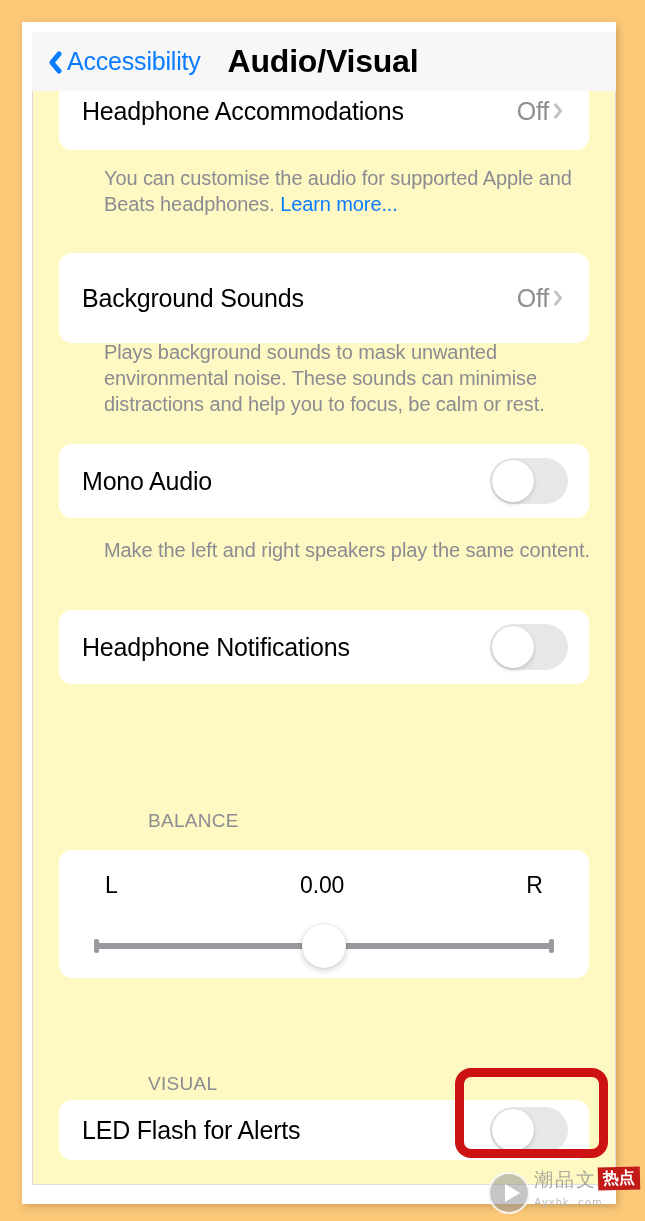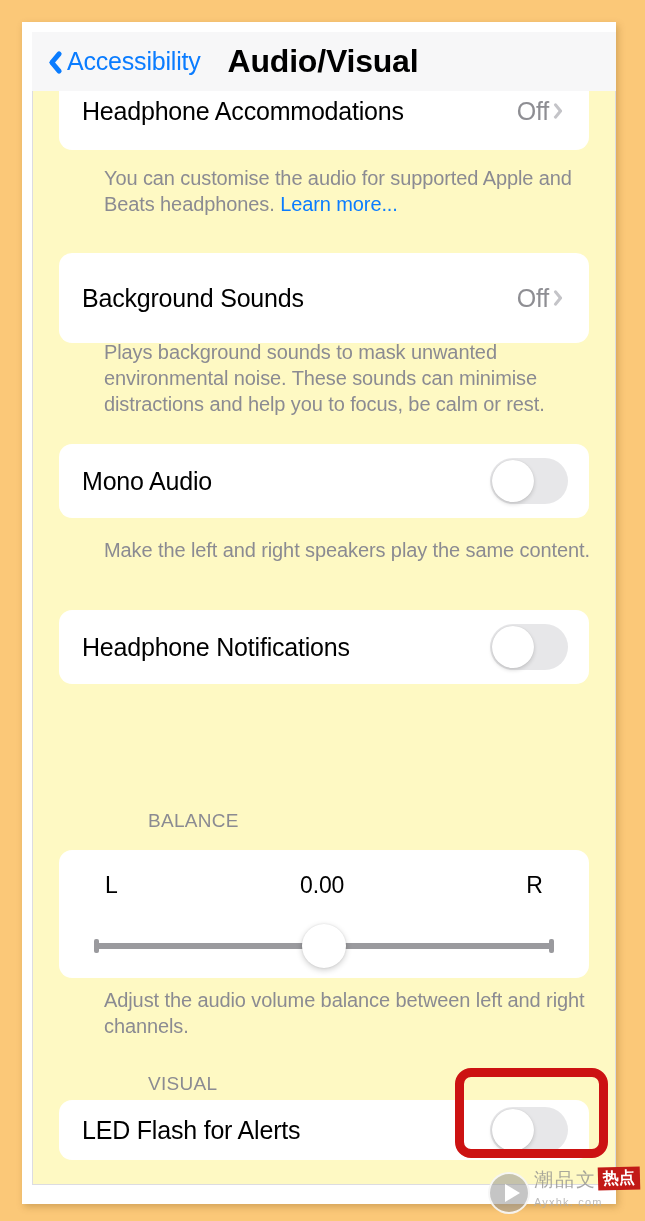--- a/index.html
+++ b/index.html
@@ -416,21 +416,20 @@
         <span class="balance-side">R</span>
       </div>
       <div class="slider-wrap">
         <div class="slider-track"></div>
         <div class="slider-endcap left"></div>
         <div class="slider-endcap right"></div>
         <div class="slider-knob"></div>
       </div>
     </div>
 
-    <div class="footer-text" style="top: 955px;">Adjust the audio volume balance between left and right channels.</div>
 
     <div class="group-header" style="top: 1041px;">VISUAL</div>
 
     <div class="card" style="top: 1068px; height: 60px;">
       <div class="row">
         <span class="row-label">LED Flash for Alerts</span>
         <span class="switch">
           <span class="knob"></span>
         </span>
       </div>

